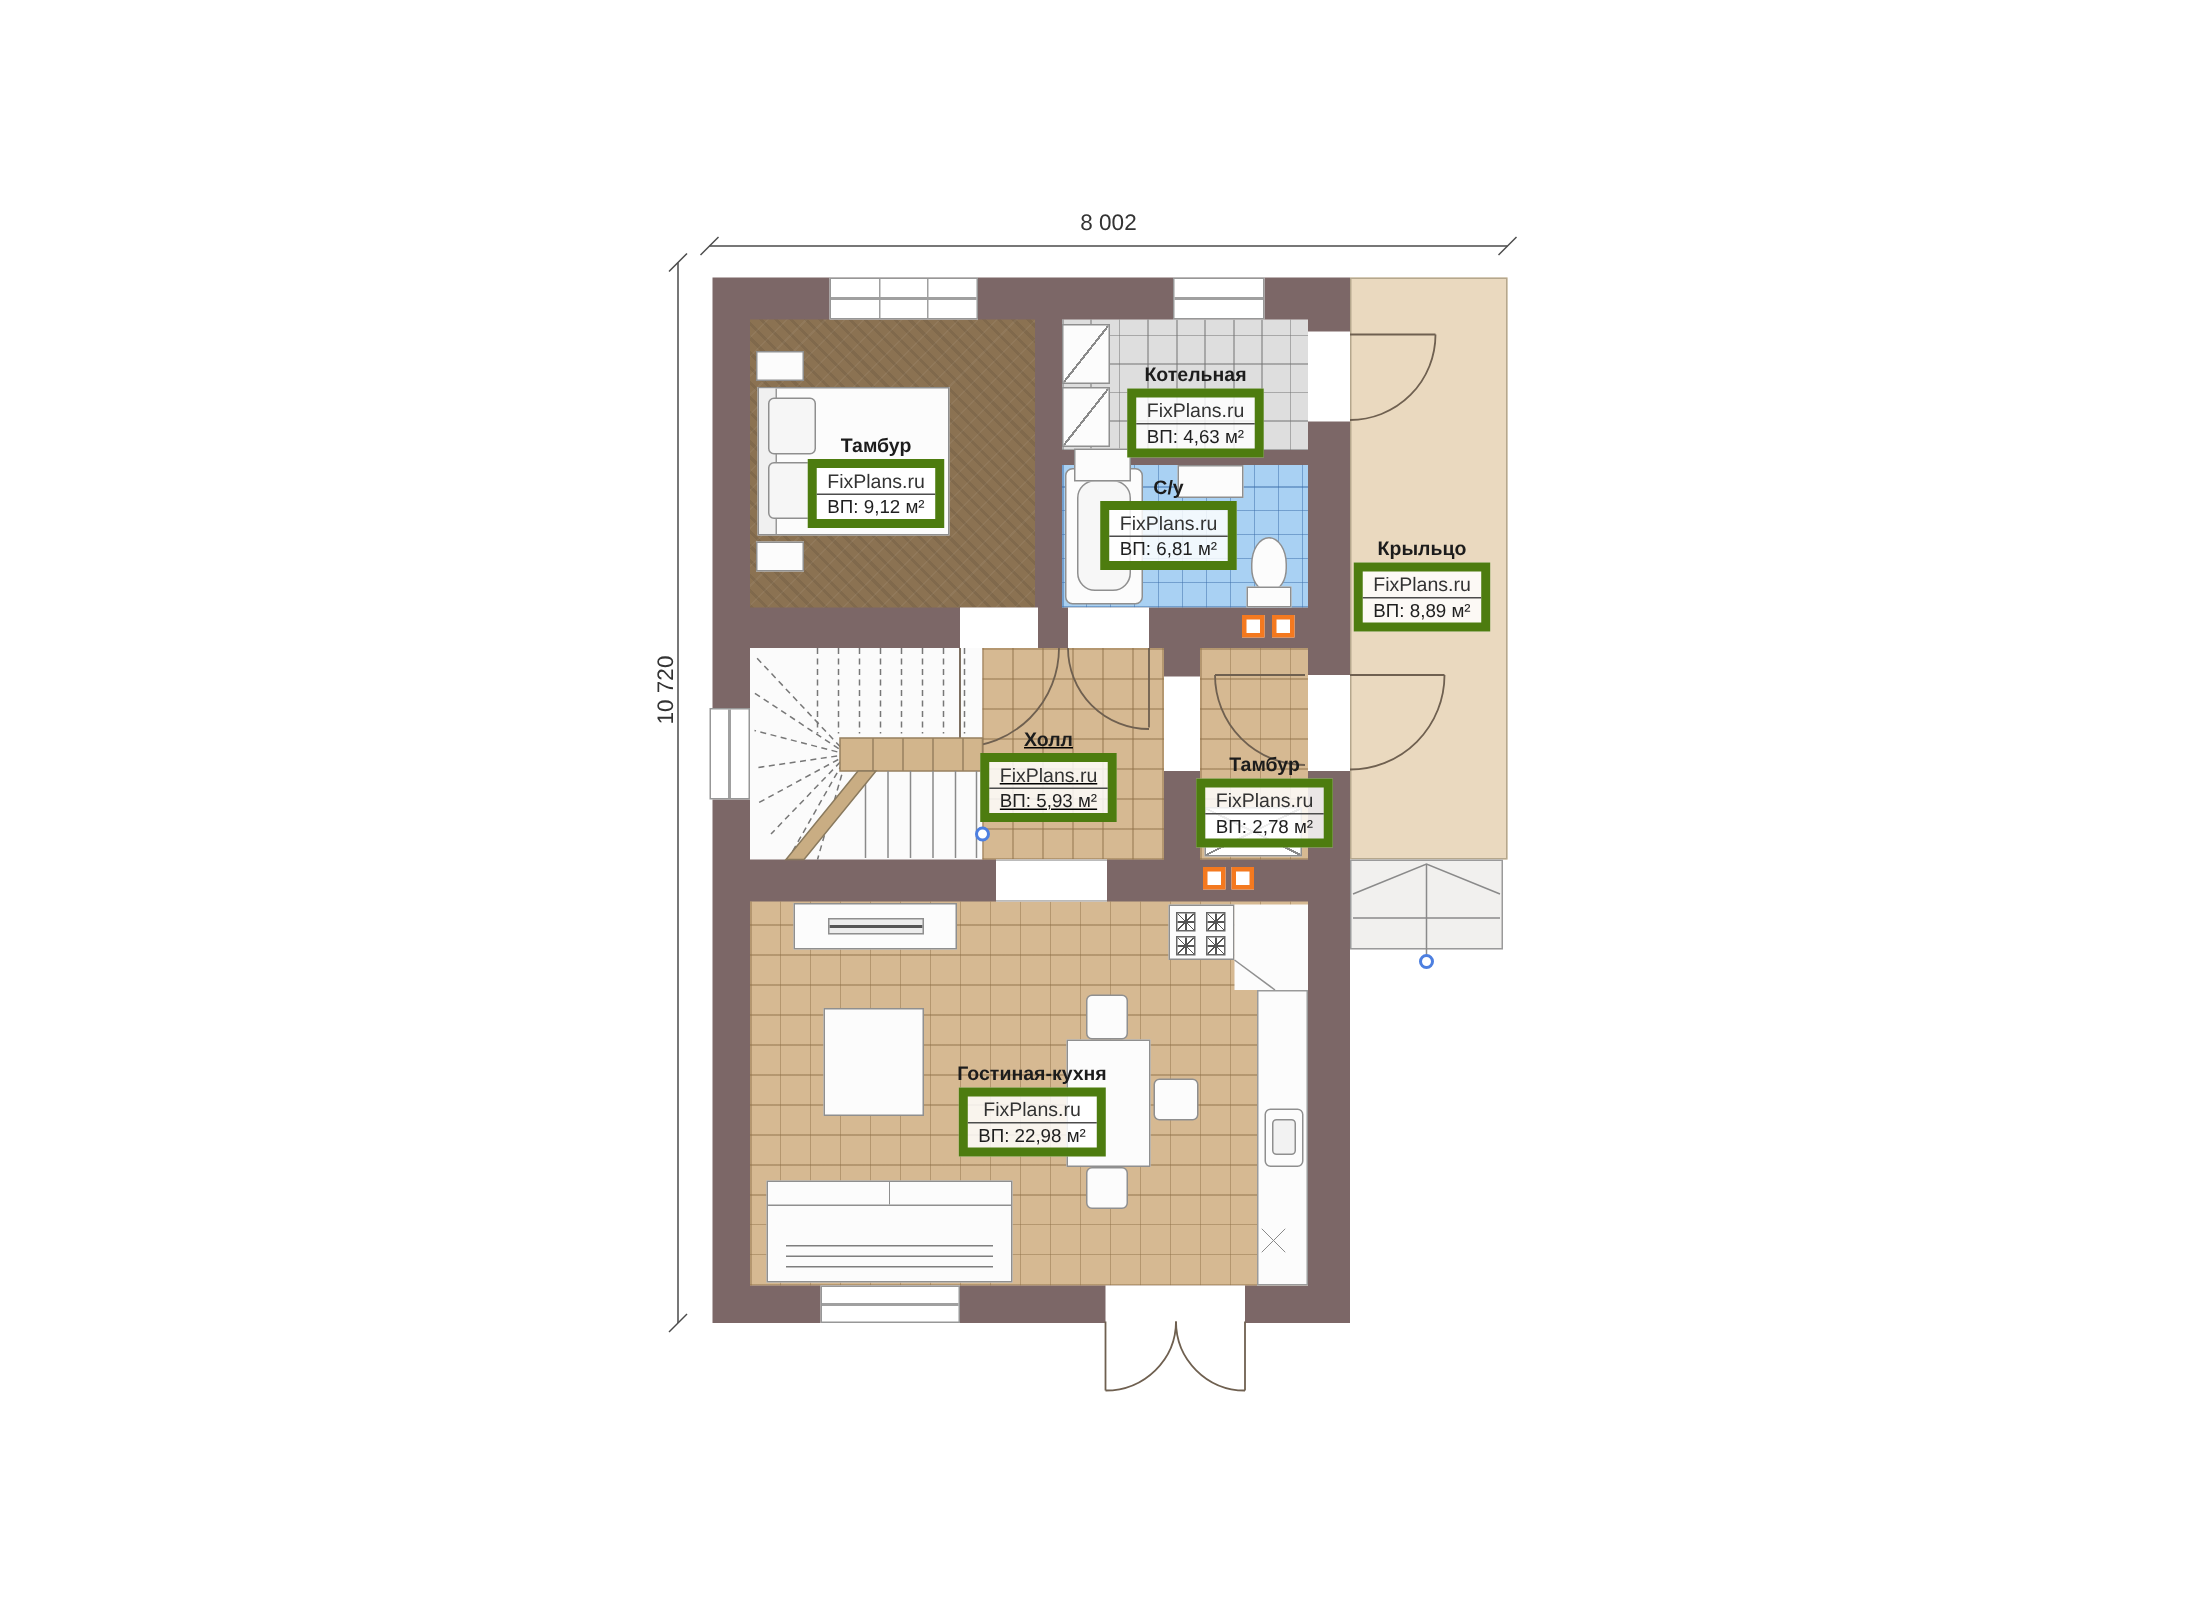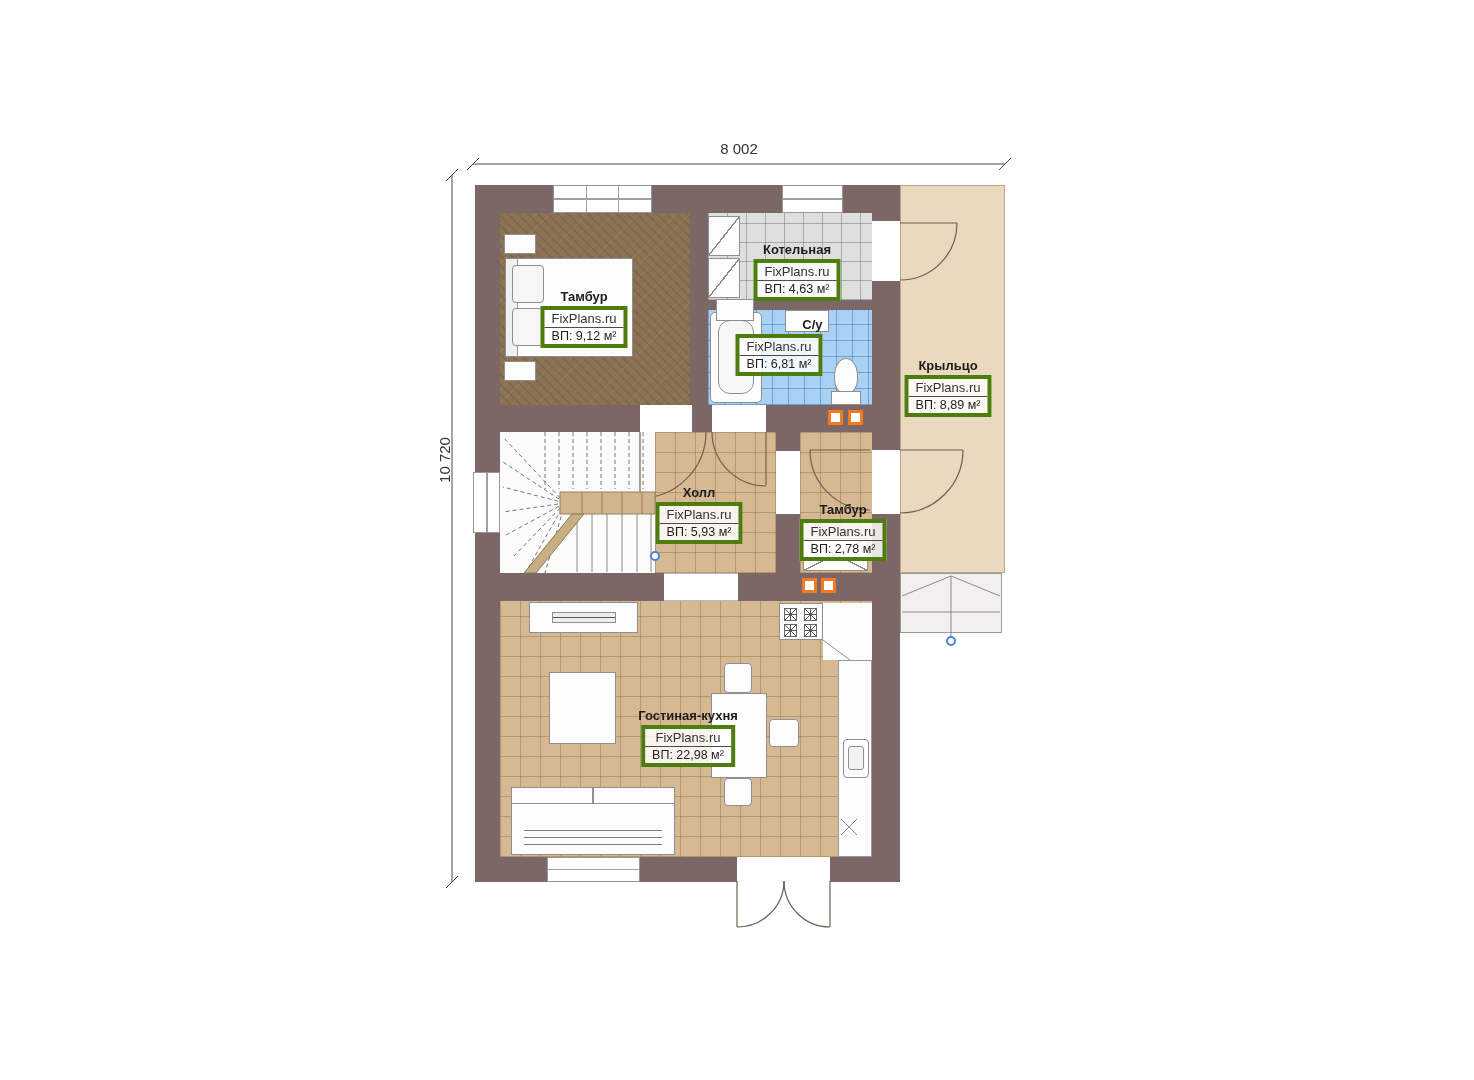--- a/index.html
+++ b/index.html
@@ -39,21 +39,21 @@
   .burner{position:absolute;width:13px;height:13px;box-sizing:border-box;border:1px solid #666;background-color:#fff;
     background-image:linear-gradient(to right, transparent 45%, #555 45%, #555 55%, transparent 55%),
                      linear-gradient(to bottom, transparent 45%, #555 45%, #555 55%, transparent 55%),
                      linear-gradient(45deg, transparent 47%, #555 47%, #555 53%, transparent 53%),
                      linear-gradient(-45deg, transparent 47%, #555 47%, #555 53%, transparent 53%);}
   .vent{position:absolute;width:9px;height:9px;border:3px solid #f4791f;background:#fff;}
   .ln{position:absolute;left:12px;right:12px;border-top:1px solid #7e7e7e;height:0;}
   
   .rlabel{position:absolute;z-index:6;transform:translateX(-50%);display:flex;flex-direction:column;align-items:center;}
   .rname{font-size:13px;font-weight:bold;color:#1c1c1c;white-space:nowrap;margin-bottom:2px;}
-  .rbox{border:4px solid #4d7c0f;background:rgba(255,255,255,.84);text-align:center;}
+  .rbox{border:6px solid #4d7c0f;background:rgba(255,255,255,.84);text-align:center;}
   .rbrand{padding:1px 7px;border-bottom:1px solid #4c4c4c;font-size:13px;color:#333;white-space:nowrap;}
   .rarea{padding:1px 7px;font-size:12.5px;color:#1f1f1f;white-space:nowrap;}
   .dim{position:absolute;z-index:6;font-size:15px;color:#333;white-space:nowrap;}
   svg.lines{position:absolute;left:0;top:0;z-index:5;}
   .layer{position:absolute;left:0;top:0;width:100%;height:100%;}
 </style>
 </head>
 <body>
 
 <div class="canvas">
@@ -234,29 +234,29 @@
   </div>
 
   <div class="rlabel" style="left:797px;top:242px;">
     <div class="rname">Котельная</div>
     <div class="rbox">
       <div class="rbrand">FixPlans.ru</div>
       <div class="rarea">ВП: 4,63 м²</div>
     </div>
   </div>
 
-  <div class="rlabel" style="left:779px;top:317px;align-items:flex-end;">
+  <div class="rlabel" style="left:779px;top:317px;">
     <div class="rname">С/у</div>
     <div class="rbox">
       <div class="rbrand">FixPlans.ru</div>
       <div class="rarea">ВП: 6,81 м²</div>
     </div>
   </div>
 
-  <div class="rlabel" style="left:699px;top:485px;">
+  <div class="rlabel" style="left:699px;top:485px;text-decoration:underline;">
     <div class="rname">Холл</div>
     <div class="rbox">
       <div class="rbrand">FixPlans.ru</div>
       <div class="rarea">ВП: 5,93 м²</div>
     </div>
   </div>
 
   <div class="rlabel" style="left:843px;top:502px;">
     <div class="rname">Тамбур</div>
     <div class="rbox">

